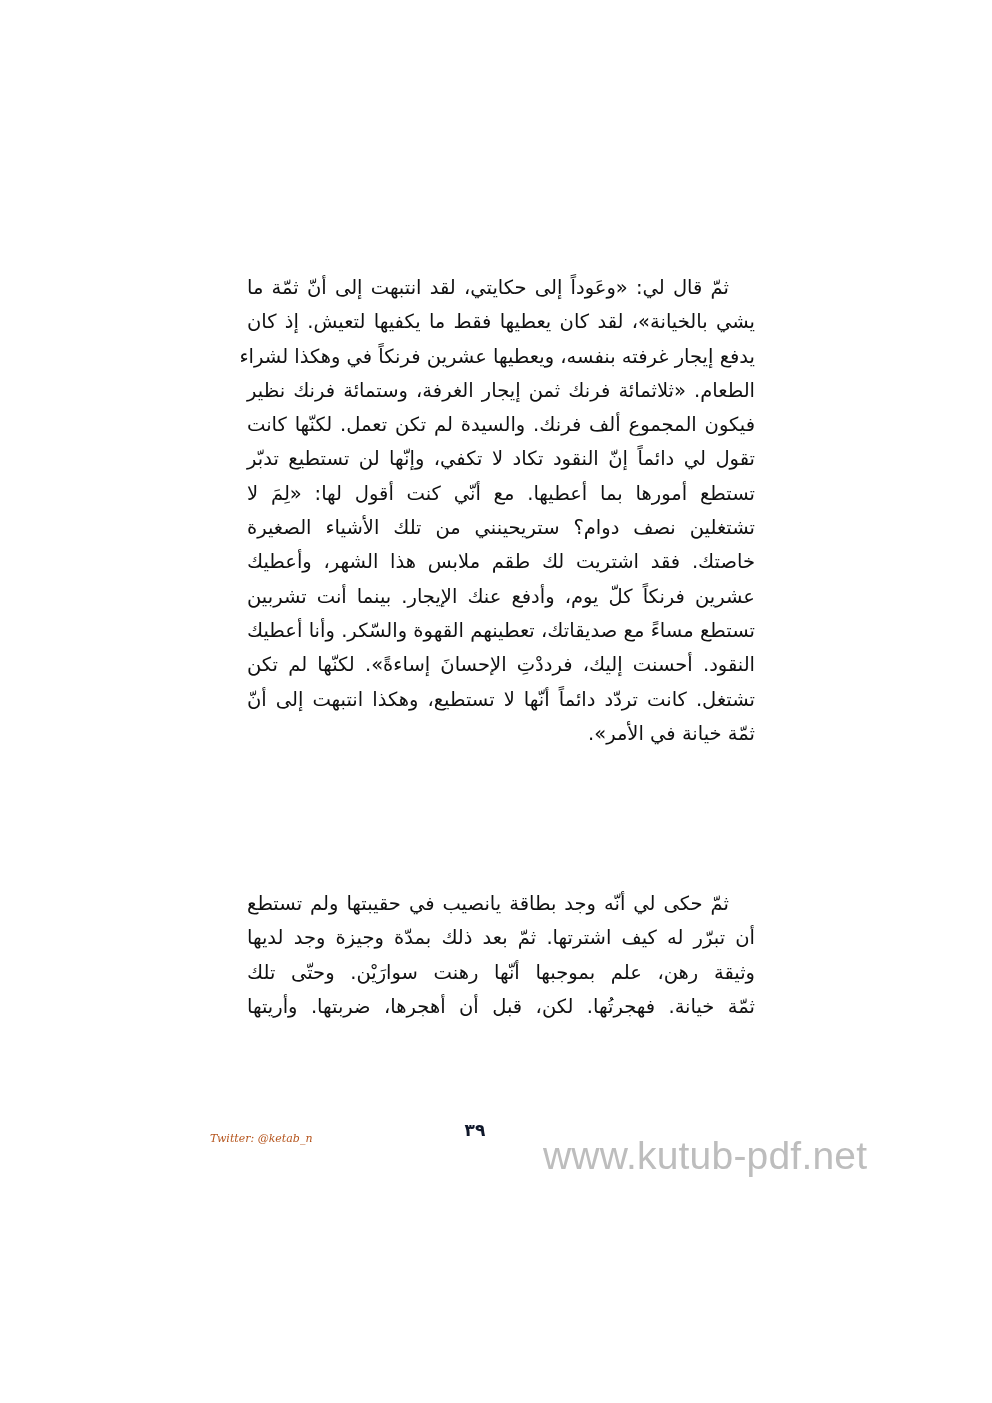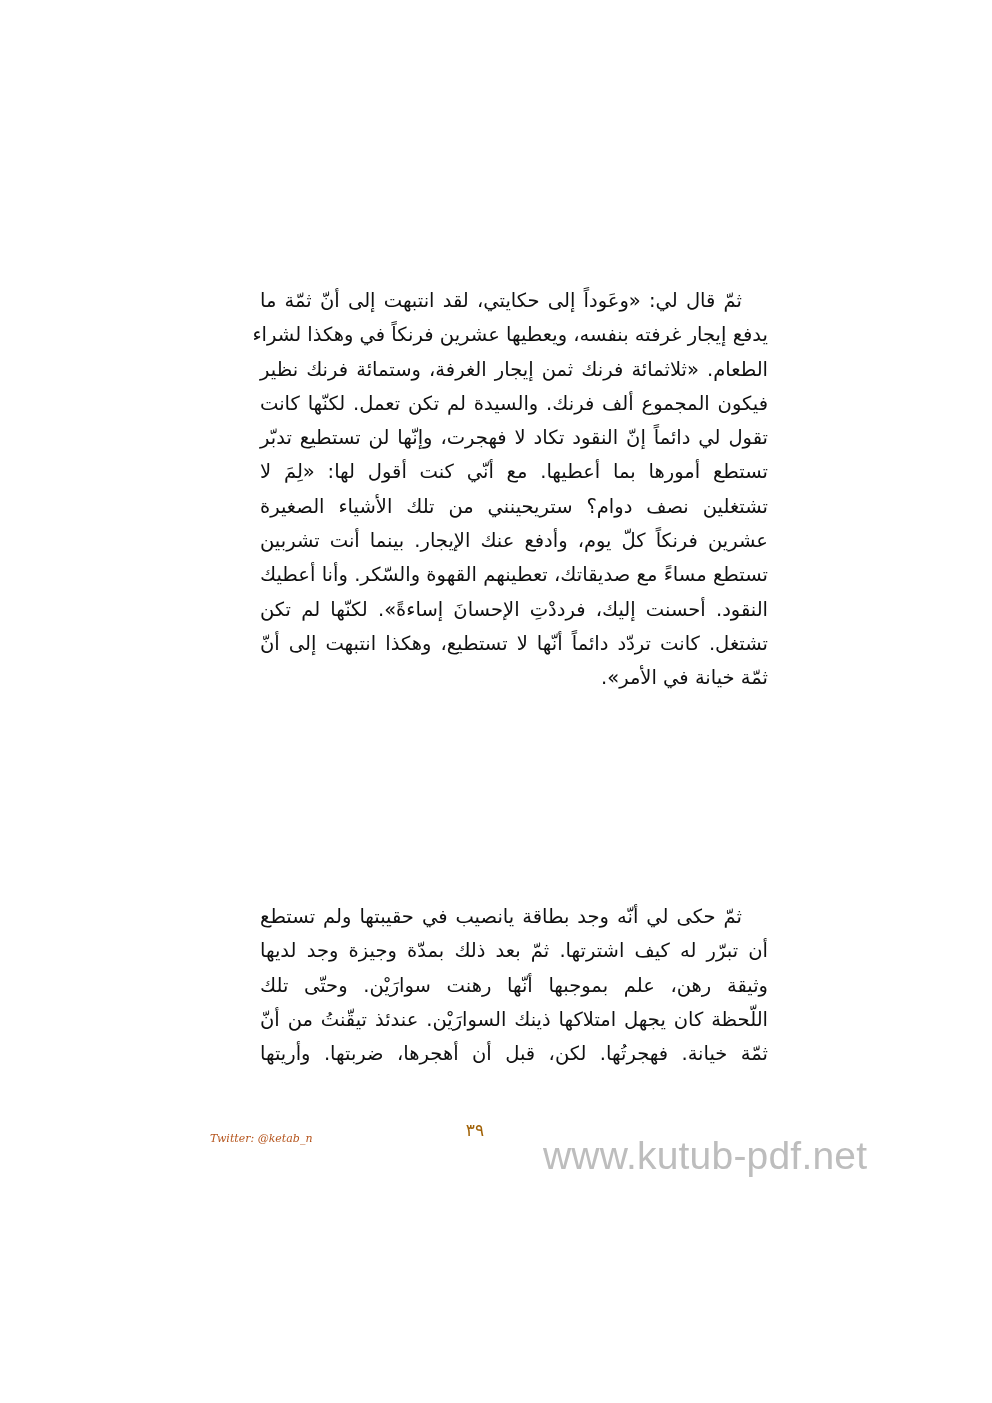--- a/index.html
+++ b/index.html
@@ -6,43 +6,43 @@
   body { width: 992px; height: 1403px; position: relative; overflow: hidden; }
   .page-text {
     position: absolute;
     left: 244px;
     width: 508px;
     direction: rtl;
     font-family: "DejaVu Sans", sans-serif;
     color: #111111;
     font-size: 19.5px;
   }
-  .para { margin: 16px; }
+  .para { margin: 3px; }
   .para-1 { top: 268px; }
   .para-2 { top: 884px; }
   .line {
     display: block;
     height: 34.3px;
     line-height: 34.3px;
     text-align: justify;
     text-align-last: justify;
     white-space: nowrap;
   }
   .line.first { padding-right: 26px; }
   .line.last { text-align-last: right; }
   .page-number {
     position: absolute;
     left: 455px;
     top: 1120px;
     width: 40px;
     text-align: center;
     font-family: "DejaVu Sans", sans-serif;
     font-size: 17px;
-    font-weight: normal;
-    color: #a16207;
+    font-weight: bold;
+    color: #0f172a;
   }
   .twitter-credit {
     position: absolute;
     left: 210px;
     top: 1132px;
     font-family: "DejaVu Serif", serif;
     font-style: italic;
     font-size: 11px;
     color: #b5541c;
   }
@@ -54,36 +54,37 @@
     font-size: 39px;
     color: #bdbdbd;
     letter-spacing: 0.2px;
   }
 </style>
 </head>
 <body>
 
 <div class="page-text para para-1">
   <span class="line first">ثمّ قال لي: «وعَوداً إلى حكايتي، لقد انتبهت إلى أنّ ثمّة ما</span>
+  <span class="line">يشي بالخيانة»، لقد كان يعطيها فقط ما يكفيها لتعيش. إذ كان</span>
   <span class="line">يدفع إيجار غرفته بنفسه، ويعطيها عشرين فرنكاً في وهكذا لشراء</span>
   <span class="line">الطعام. «ثلاثمائة فرنك ثمن إيجار الغرفة، وستمائة فرنك نظير</span>
   <span class="line">فيكون المجموع ألف فرنك. والسيدة لم تكن تعمل. لكنّها كانت</span>
-  <span class="line">تقول لي دائماً إنّ النقود تكاد لا فهجرت، وإنّها لن تستطيع تدبّر</span>
+  <span class="line">تقول لي دائماً إنّ النقود تكاد لا تكفي، وإنّها لن تستطيع تدبّر</span>
   <span class="line">تستطع أمورها بما أعطيها. مع أنّي كنت أقول لها: «لِمَ لا</span>
   <span class="line">تشتغلين نصف دوام؟ ستريحينني من تلك الأشياء الصغيرة</span>
+  <span class="line">خاصتك. فقد اشتريت لك طقم ملابس هذا الشهر، وأعطيك</span>
   <span class="line">عشرين فرنكاً كلّ يوم، وأدفع عنك الإيجار. بينما أنت تشربين</span>
   <span class="line">تستطع مساءً مع صديقاتك، تعطينهم القهوة والسّكر. وأنا أعطيك</span>
   <span class="line">النقود. أحسنت إليك، فرددْتِ الإحسانَ إساءةً». لكنّها لم تكن</span>
   <span class="line">تشتغل. كانت تردّد دائماً أنّها لا تستطيع، وهكذا انتبهت إلى أنّ</span>
   <span class="line last">ثمّة خيانة في الأمر».</span>
 </div>
 
 <div class="page-text para para-2">
   <span class="line first">ثمّ حكى لي أنّه وجد بطاقة يانصيب في حقيبتها ولم تستطع</span>
   <span class="line">أن تبرّر له كيف اشترتها. ثمّ بعد ذلك بمدّة وجيزة وجد لديها</span>
   <span class="line">وثيقة رهن، علم بموجبها أنّها رهنت سوارَيْن. وحتّى تلك</span>
-  <span class="line">اللّحظة كان يجهل امتلاكها ذينك السوارَيْن. عندئذ تيقّنتُ من أنّ</span>
   <span class="line">ثمّة خيانة. فهجرتُها. لكن، قبل أن أهجرها، ضربتها. وأريتها</span>
 </div>
 
 <div class="page-number">٣٩</div>
 <div class="twitter-credit">Twitter: @ketab_n</div>
 <div class="site-watermark">www.kutub-pdf.net</div>
 
 </body></html>

